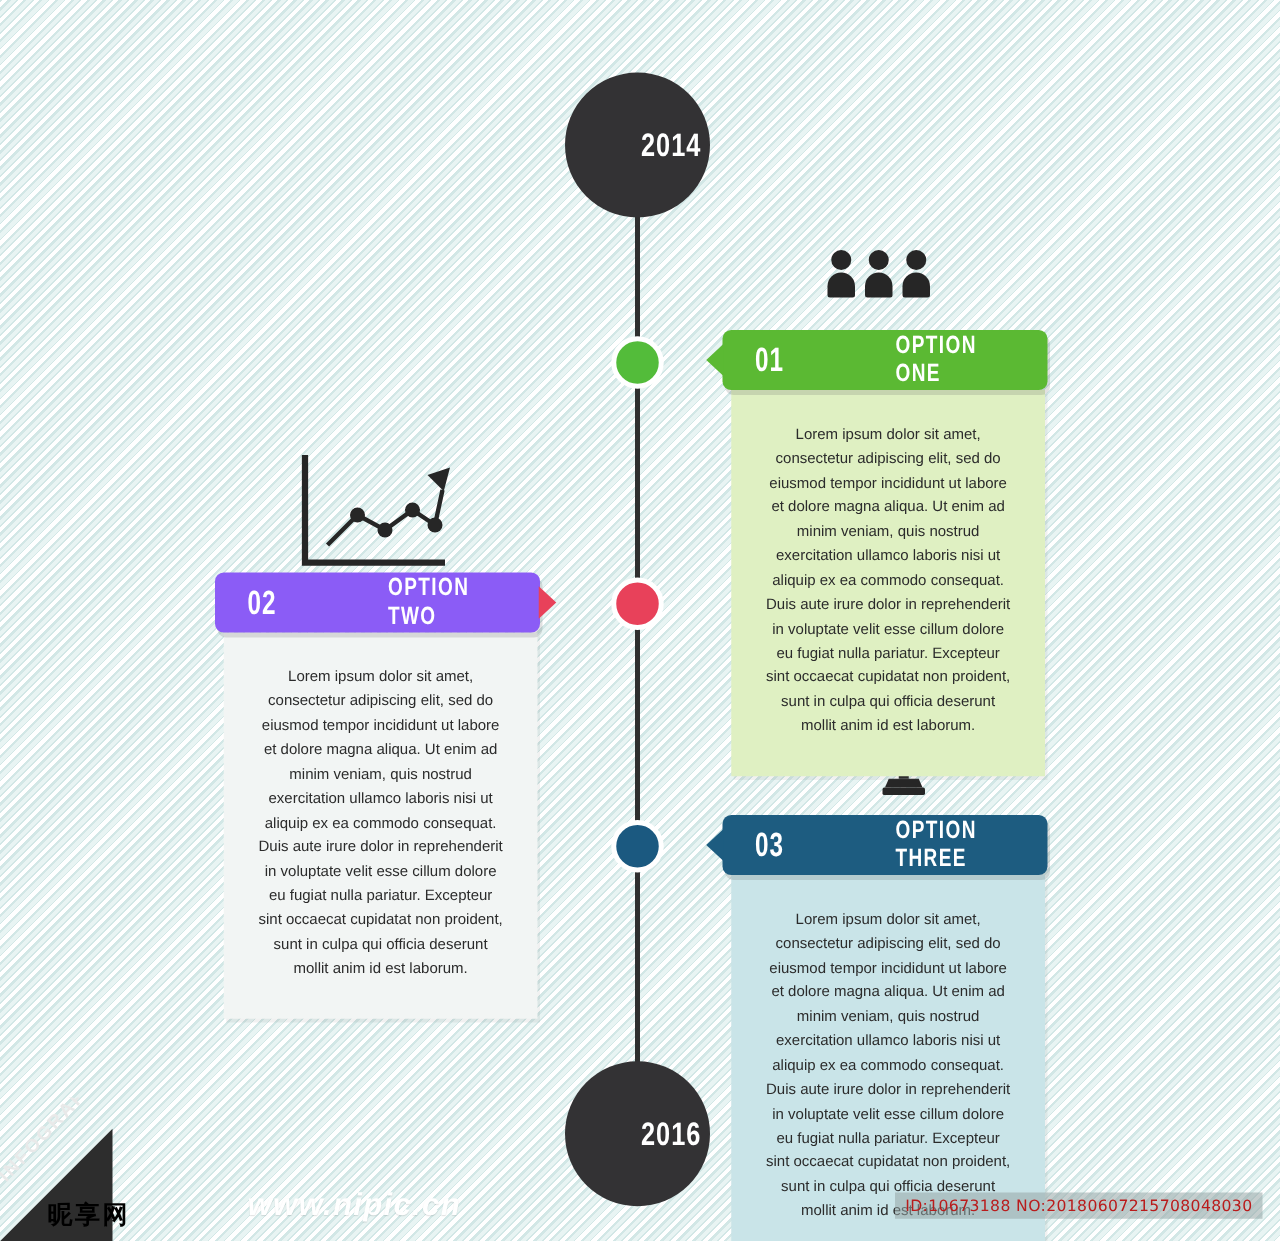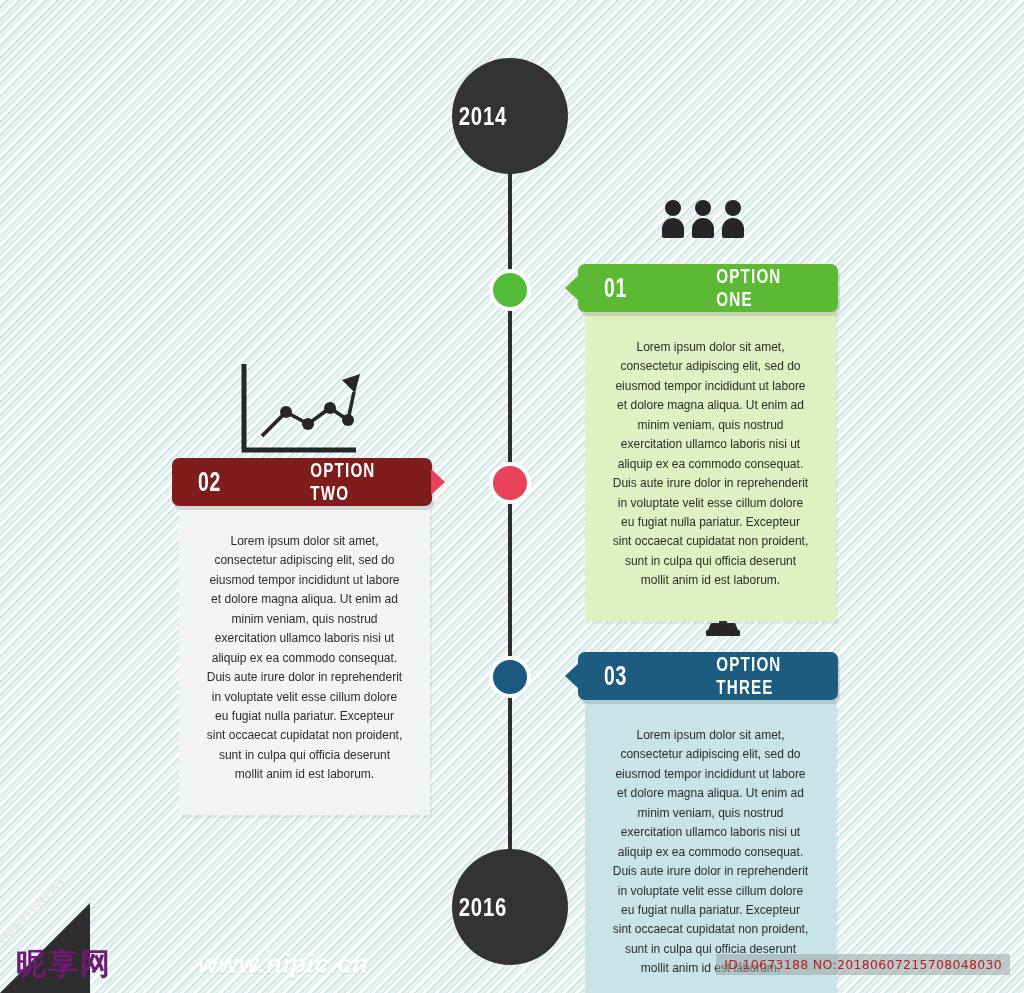--- a/index.html
+++ b/index.html
@@ -22,21 +22,21 @@
   
   .spine {
     position:absolute; left:510px; top:165px;
     width:4px; height:690px; margin-left:-2px;
     background:#2f2f2f; z-index:1;
   }
   .year-circle {
     position:absolute; left:510px; margin-left:-58px;
     width:116px; height:116px; border-radius:50%;
     background:#333234; z-index:4;
-    display:flex; align-items:center; justify-content:flex-start;
+    display:flex; align-items:center; justify-content:flex-end;
   }
   .year-circle span {
     color:#fff; font-size:26px; font-weight:bold;
     letter-spacing:1px; transform:scaleX(0.78);
     font-family:"Liberation Sans Narrow","Liberation Sans",sans-serif;
   }
   #year-top { top:58px; }
   #year-bottom { top:849px; }
 
   .node {
@@ -94,21 +94,21 @@
     box-shadow:2px 3px 0 rgba(120,120,120,0.10);
   }
 
   
   #option-one { left:578px; top:264px; width:260px; }
   #option-one .banner { background:#5bb933; color:#5bb933; }
   #option-one .body-panel { background:#dff0c2; width:251px; margin-left:7px; }
 
   
   #option-two { left:172px; top:458px; width:260px; }
-  #option-two .banner { background:#7f1d1d; color:#e8415a; }
+  #option-two .banner { background:#8b5cf6; color:#e8415a; }
   #option-two .body-panel { background:#f2f5f4; width:251px; margin-left:7px; }
 
   
   #option-three { left:578px; top:652px; width:260px; }
   #option-three .banner { background:#1d5c80; color:#1d5c80; }
   #option-three .body-panel { background:#c9e4e8; width:251px; margin-left:7px; }
 
   
   .icon-people { position:absolute; left:662px; top:200px; z-index:3; display:flex; gap:8px; }
   .person { width:22px; }
@@ -129,22 +129,22 @@
     border-left:130px solid transparent;
     border-bottom:130px solid #2d2d2d;
   }
   .corner-ribbon .txt {
     position:absolute; left:8px; bottom:44px;
     transform:rotate(-47deg); transform-origin:left bottom;
     color:#e9e9e9; font-size:15px; font-weight:bold; letter-spacing:2px;
     white-space:nowrap;
   }
   .wm-logo {
-    position:absolute; left:16px; bottom:8px; z-index:7;
-    color:#701a75; font-size:30px; font-weight:bold; letter-spacing:2px;
+    position:absolute; left:38px; bottom:8px; z-index:7;
+    color:#000000; font-size:20px; font-weight:bold; letter-spacing:2px;
     font-family:"DejaVu Sans", sans-serif;
   }
   .wm-url {
     position:absolute; left:198px; bottom:14px; z-index:7;
     color:#ffffff; font-size:25px; font-style:italic; font-weight:bold;
     letter-spacing:1px; text-shadow:0 1px 1px rgba(0,0,0,0.12);margin-top:30px;
   }
   .wm-id {
     position:absolute; right:14px; bottom:18px; z-index:7;
     background:rgba(150,165,165,0.55); color:#b91c1c;

